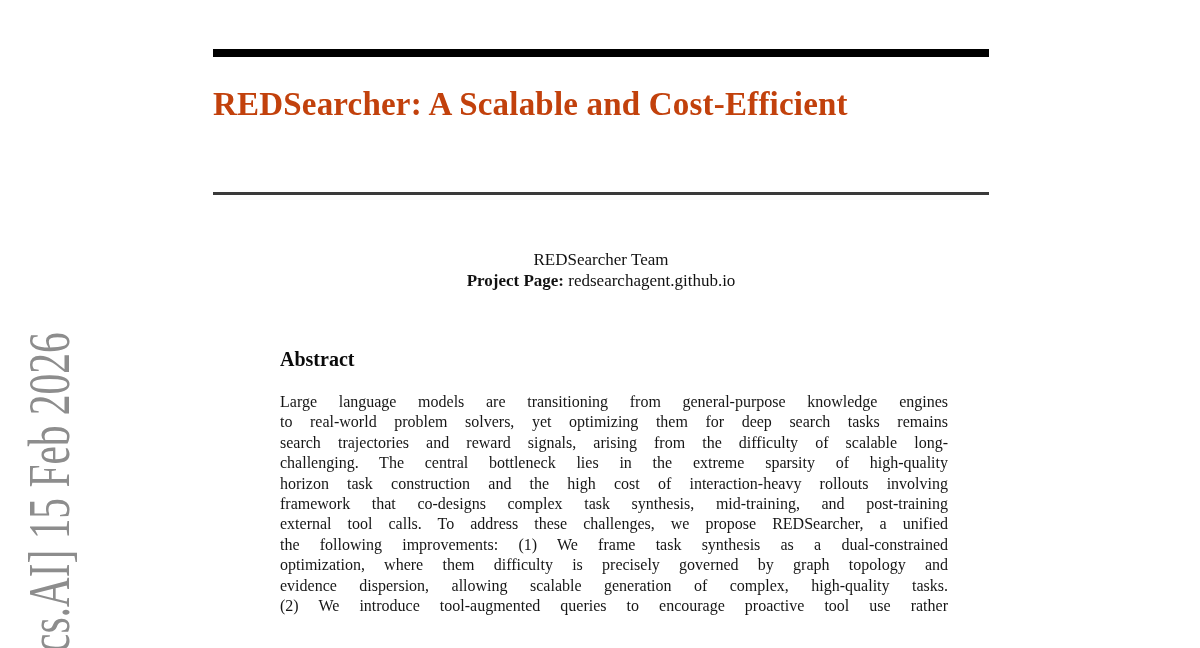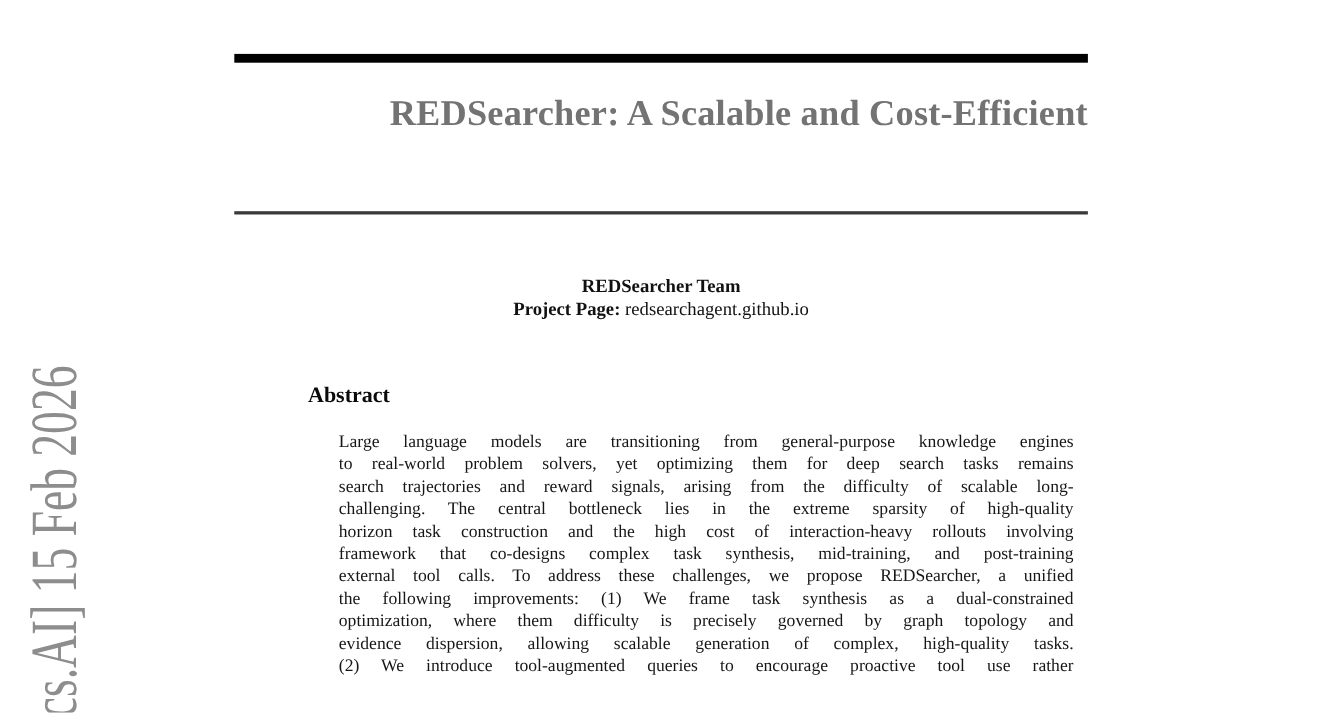--- a/index.html
+++ b/index.html
@@ -21,65 +21,64 @@
     left: 213px;
     width: 776px;
     height: 8px;
     background: #000000;
   }
   .paper-title {
     position: absolute;
     top: 87px;
     left: 213px;
     width: 776px;
-    text-align: right;
+    text-align: left;
     font-size: 33px;
     font-weight: bold;
     line-height: 35px;
-    color: #737373;
+    color: #c2410c;
     letter-spacing: 0.2px;
   }
   .thin-rule {
     position: absolute;
     top: 192px;
     left: 213px;
     width: 776px;
     height: 3px;
     background: #3a3a3a;
   }
   .authors {
     position: absolute;
     top: 249px;
     left: 213px;
     width: 776px;
     text-align: center;
     font-size: 17px;
     line-height: 21px;
     color: #111111;
   }
-  .authors .team { font-weight: bold; }
+  .authors .team { font-weight: normal; }
   .authors .proj-label { font-weight: bold; }
   .abs-heading {
     position: absolute;
     top: 348px;
     left: 280px;
     width: 668px;
     text-align: left;
     font-size: 20px;
     font-weight: bold;
     color: #0a0a0a;
   }
   .abstract-body {
     position: absolute;
     top: 392px;
     left: 280px;
     width: 668px;
     font-size: 16px;
     color: #161616;
-    margin-left: 28px;
   }
   .abs-line {
     height: 20.4px;
     line-height: 20.4px;
     text-align: justify;
     text-align-last: justify;
     overflow: hidden;
     white-space: normal;
   }
   .arxiv-stamp {

